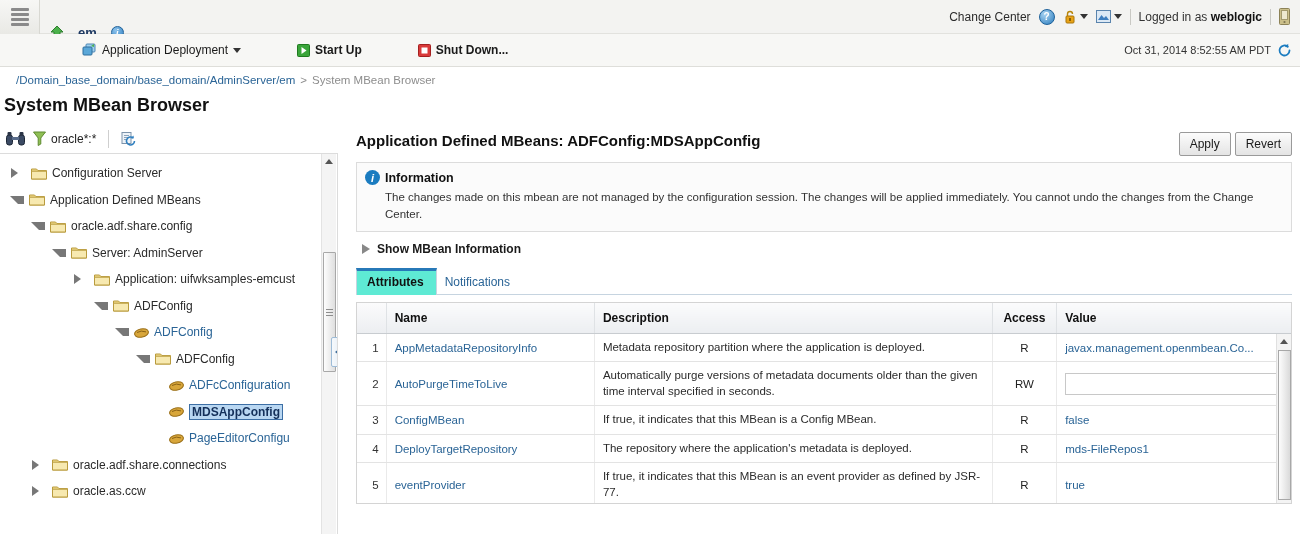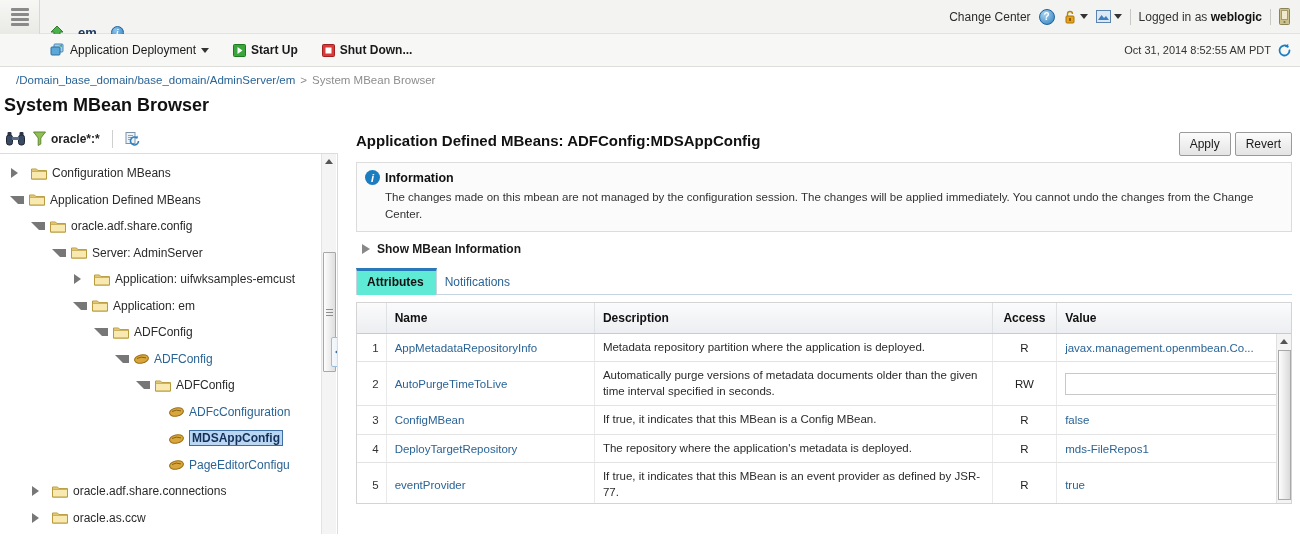--- a/index.html
+++ b/index.html
@@ -73,21 +73,21 @@
   .actionbar {
     position: relative; height: 33px;
     background: #f7f7f5;
     border-bottom: 1px solid #dededa;
     display: flex; align-items: center;
     padding-left: 50px;
   }
   .act-item {
     display: flex; align-items: center; gap: 5px;
     margin-right: 24px; cursor: pointer;
-    font-size: 12px; color: #1a1a1a;
+    font-size: 12px; color: #1a1a1a; margin-left: 32px;
   }
   .act-item.bold { font-weight: bold; }
   .appdep-ico { width: 15px; height: 14px; }
   .play-ico { width: 13px; height: 13px; }
   .stop-ico { width: 13px; height: 13px; }
   .timestamp {
     margin-left: auto; display: flex; align-items: center; gap: 6px;
     padding-right: 8px; font-size: 11px; color: #333;
   }
   .refresh-ico { width: 15px; height: 15px; cursor: pointer; }
@@ -114,21 +114,20 @@
   
   .treepanel {
     width: 338px; position: relative;
     display: flex; flex-direction: column;
     background: #fff;
   }
   .tree-toolbar {
     height: 30px; display: flex; align-items: center;
     gap: 8px; padding: 0 6px;
     border-bottom: 1px solid #dcdcdc;
-    font-weight: bold;
   }
   .binoc-ico { width: 19px; height: 15px; cursor: pointer; }
   .filter-group { display: flex; align-items: center; gap: 5px; cursor: pointer; }
   .funnel-ico { width: 13px; height: 15px; }
   .filter-text { font-size: 12px; color: #222; }
   .tb-sep { width: 1px; height: 18px; background: #cfcfcf; margin: 0 4px; }
   .refresh2-ico { width: 15px; height: 15px; cursor: pointer; }
 
   .tree-scroll {
     flex: 1; position: relative; overflow: hidden;
@@ -454,21 +453,21 @@
       </div>
 
       <div class="tree-scroll">
         <div class="tree-list">
             <div class="tnode" style="padding-left: 8px;">
               <span class="twist collapsed"></span>
               <span class="folder-ico"><svg width="16" height="13" viewBox="0 0 16 13">
                   <path d="M0.5 2 h5 l1.5 1.6 h8.5 v8.4 h-15 z" fill="#f0d98a" stroke="#b99b3d"></path>
                   <path d="M0.5 4.2 h15 v7.8 h-15 z" fill="#f7e9b0" stroke="#b99b3d"></path>
                 </svg></span>
-              <span class="tlabel">Configuration MBeans</span>
+              <span class="tlabel">Configuration Server</span>
             </div>
             <div class="tnode" style="padding-left: 8px;">
               <span class="twist expanded"></span>
               <span class="folder-ico"><svg width="16" height="13" viewBox="0 0 16 13">
                   <path d="M0.5 2 h5 l1.5 1.6 h8.5 v8.4 h-15 z" fill="#f0d98a" stroke="#b99b3d"></path>
                   <path d="M0.5 4.2 h15 v7.8 h-15 z" fill="#f7e9b0" stroke="#b99b3d"></path>
                 </svg></span>
               <span class="tlabel">Application Defined MBeans</span>
             </div>
             <div class="tnode" style="padding-left: 29px;">
@@ -487,28 +486,20 @@
                 </svg></span>
               <span class="tlabel">Server: AdminServer</span>
             </div>
             <div class="tnode" style="padding-left: 71px;">
               <span class="twist collapsed"></span>
               <span class="folder-ico"><svg width="16" height="13" viewBox="0 0 16 13">
                   <path d="M0.5 2 h5 l1.5 1.6 h8.5 v8.4 h-15 z" fill="#f0d98a" stroke="#b99b3d"></path>
                   <path d="M0.5 4.2 h15 v7.8 h-15 z" fill="#f7e9b0" stroke="#b99b3d"></path>
                 </svg></span>
               <span class="tlabel">Application: uifwksamples-emcust</span>
-            </div>
-            <div class="tnode" style="padding-left: 71px;">
-              <span class="twist expanded"></span>
-              <span class="folder-ico"><svg width="16" height="13" viewBox="0 0 16 13">
-                  <path d="M0.5 2 h5 l1.5 1.6 h8.5 v8.4 h-15 z" fill="#f0d98a" stroke="#b99b3d"></path>
-                  <path d="M0.5 4.2 h15 v7.8 h-15 z" fill="#f7e9b0" stroke="#b99b3d"></path>
-                </svg></span>
-              <span class="tlabel">Application: em</span>
             </div>
             <div class="tnode" style="padding-left: 92px;">
               <span class="twist expanded"></span>
               <span class="folder-ico"><svg width="16" height="13" viewBox="0 0 16 13">
                   <path d="M0.5 2 h5 l1.5 1.6 h8.5 v8.4 h-15 z" fill="#f0d98a" stroke="#b99b3d"></path>
                   <path d="M0.5 4.2 h15 v7.8 h-15 z" fill="#f7e9b0" stroke="#b99b3d"></path>
                 </svg></span>
               <span class="tlabel">ADFConfig</span>
             </div>
             <div class="tnode" style="padding-left: 113px;">

